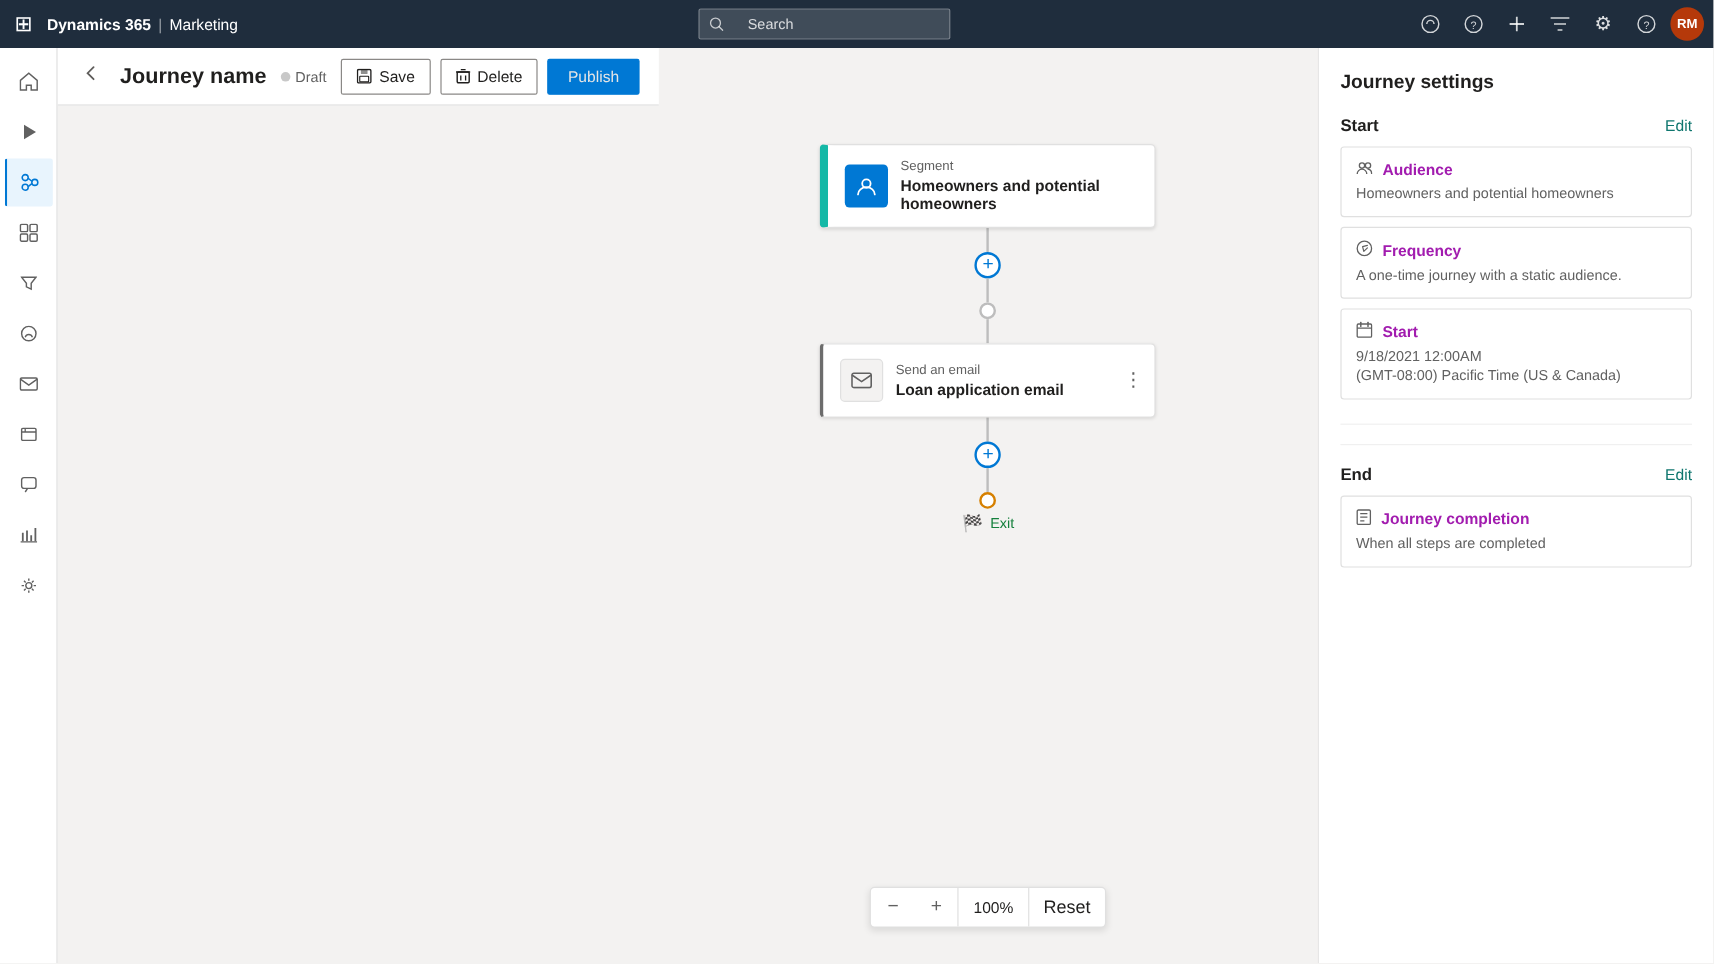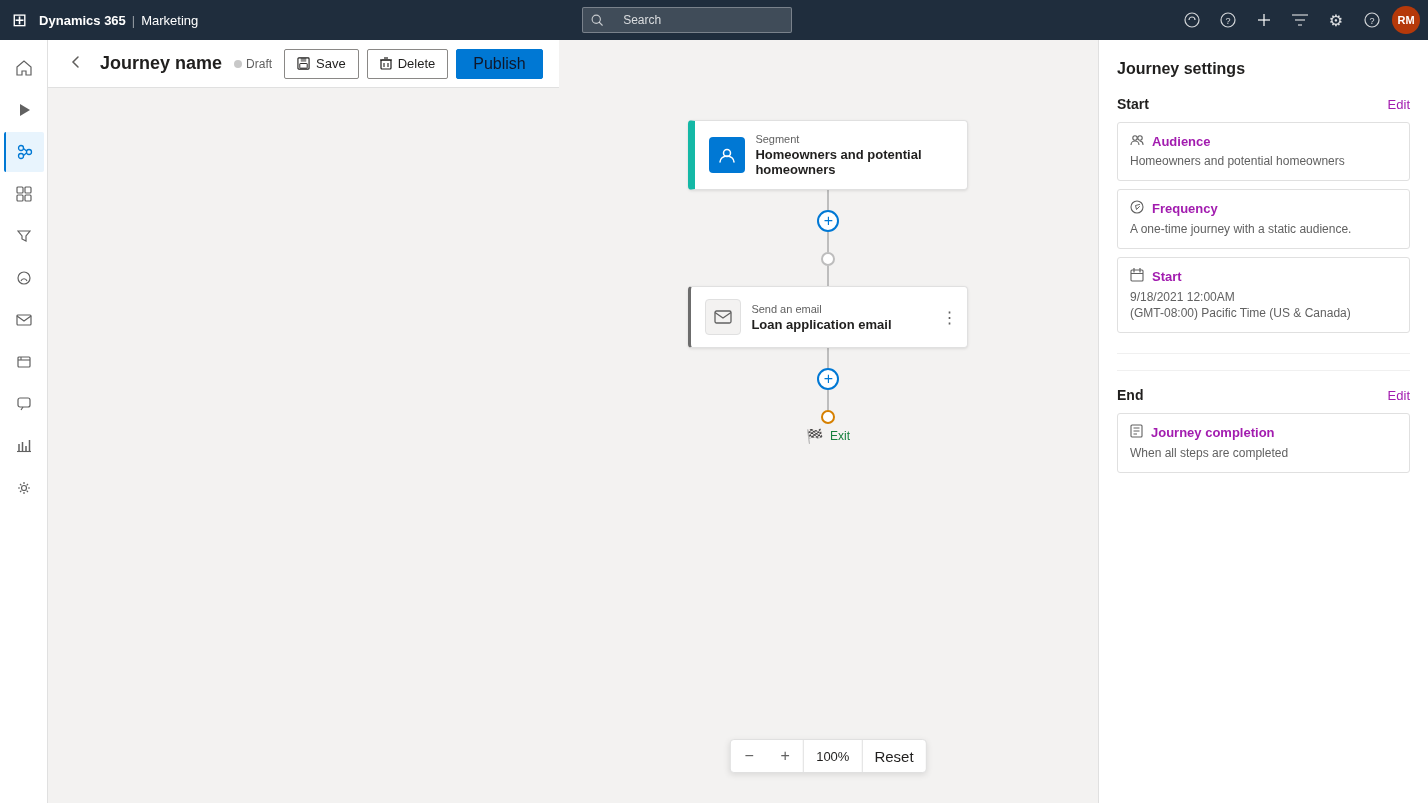--- a/index.html
+++ b/index.html
@@ -165,25 +165,25 @@
       cursor: pointer;
       font-size: 13px;
       display: flex;
       align-items: center;
       gap: 6px;
       height: 30px;
     }
     .btn-primary {
       background: #0078d4;
       border: 1px solid #0078d4;
-      color: #0f172a;
+      color: #e5e5e5;
       padding: 4px 16px;
       border-radius: 2px;
       cursor: pointer;
-      font-size: 16px;
+      font-size: 13px;
       height: 30px;
     }
 
     
     .canvas-settings-split {
       display: flex;
       flex: 1;
       overflow: hidden;
     }
 
@@ -369,21 +369,21 @@
       align-items: center;
       justify-content: space-between;
       margin-bottom: 10px;
     }
     .section-title {
       font-size: 14px;
       font-weight: 600;
       color: #201f1e;
     }
     .section-edit-link {
-      color: #a21caf;
+      color: #0f766e;
       font-size: 13px;
       cursor: pointer;
       text-decoration: none;
     }
 
     .settings-card {
       border: 1px solid #e0e0e0;
       border-radius: 3px;
       padding: 10px 12px;
       margin-bottom: 8px;

